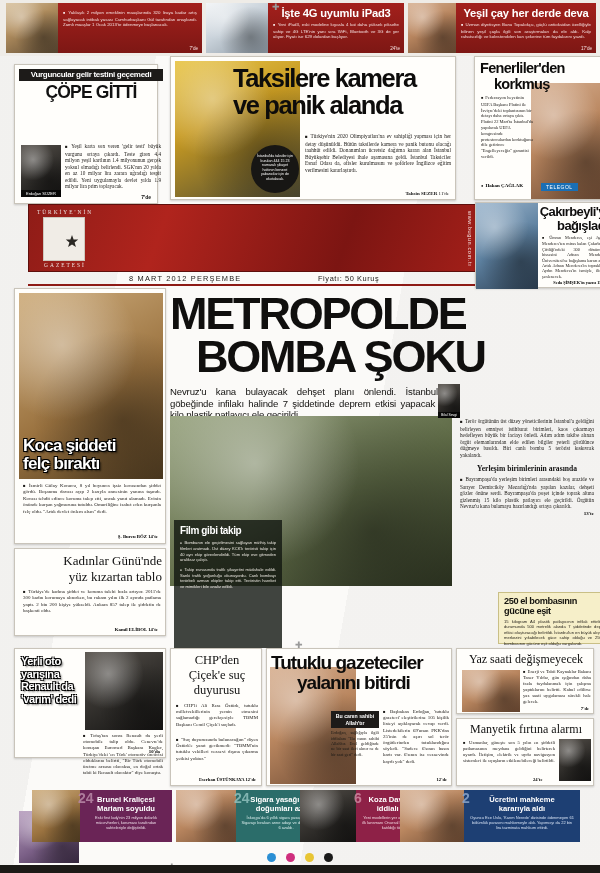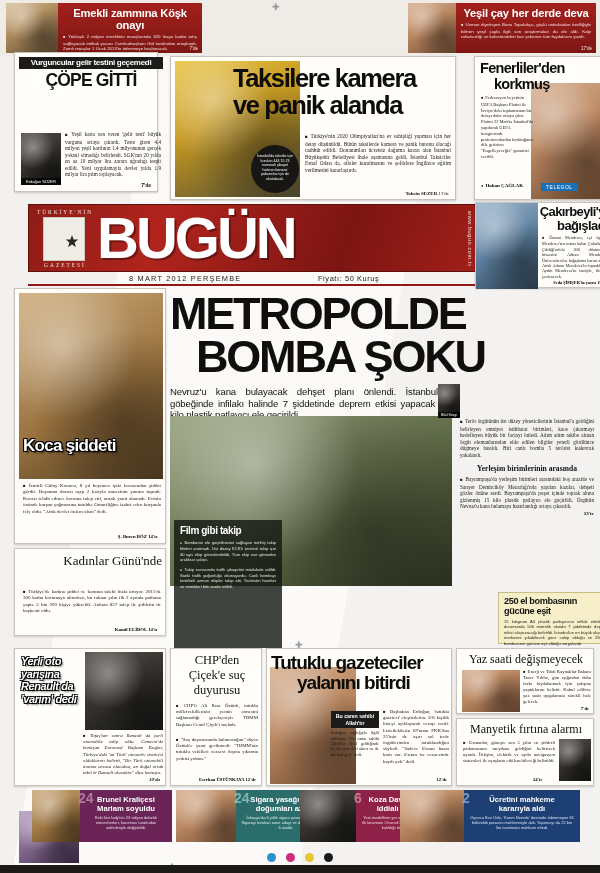--- a/index.html
+++ b/index.html
@@ -78,38 +78,45 @@
 </head>
 <body>
 
 <div class="page">
 
   <div class="abs" id="topstrip">
 
     <div class="tbox" style="left:6px;width:196px;">
       <div class="abs photo ph-money" style="left:0;top:0;width:52px;height:50px;"></div>
       <div class="abs tred" style="left:52px;top:0;width:144px;height:50px;padding:4px 5px;">
-        <div class="tband-title" style="font-size:11.2px;line-height:12px;">Emekli zammına Köşk onayı</div>
         <div class="tband-body sq" style="font-size:4.4px;line-height:5.6px;margin-top:3px;">Yaklaşık 2 milyon emeklinin maaşlarında 320 liraya kadar artış sağlayacak intibak yasası Cumhurbaşkanı Gül tarafından onaylandı. Zamlı maaşlar 1 Ocak 2013'te ödenmeye başlanacak.</div>
         <div class="abs" style="right:4px;bottom:2px;font-family:'Liberation Sans',sans-serif;font-size:4.6px;color:#f6e3e3;">7'de</div>
       </div>
     </div>
 
+    <div class="tbox" style="left:206px;width:198px;">
+      <div class="abs photo ph-ipad" style="left:0;top:0;width:62px;height:50px;"></div>
+      <div class="abs tred" style="left:62px;top:0;width:136px;height:50px;padding:4px 5px;">
+        <div class="tband-title" style="font-size:11.2px;line-height:12px;">İşte 4G uyumlu iPad3</div>
+        <div class="tband-body sq" style="font-size:4.4px;line-height:5.6px;margin-top:3px;">Yeni iPad3, eski modeline kıyasla 4 kat daha yüksek pikselte sahip ve 4G LTE'nin yanı sıra WiFi, Bluetooth ve 3G de yer alıyor. Fiyatı ise 629 dolardan başlıyor.</div>
+        <div class="abs" style="right:4px;bottom:2px;font-family:'Liberation Sans',sans-serif;font-size:4.6px;color:#f6e3e3;">24'te</div>
+      </div>
+    </div>
 
     <div class="tbox" style="left:408px;width:188px;">
       <div class="abs photo ph-skin" style="left:0;top:0;width:48px;height:50px;"></div>
       <div class="abs tred" style="left:48px;top:0;width:140px;height:50px;padding:4px 5px;">
         <div class="tband-title" style="font-size:11.2px;line-height:12px;">Yeşil çay her derde deva</div>
         <div class="tband-body sq" style="font-size:4.4px;line-height:5.6px;margin-top:3px;">Uzman diyetisyen Banu Topalokçu, güçlü antioksidan özelliğiyle bilinen yeşil çayla ilgili son araştırmaları da ele aldı. Kalp rahatsızlığı ve kolesterolden kan şekerine tüm faydalarını yazdı.</div>
         <div class="abs" style="right:4px;bottom:2px;font-family:'Liberation Sans',sans-serif;font-size:4.6px;color:#f6e3e3;">17'de</div>
       </div>
     </div>
   </div>
 
-  <div class="abs card" style="left:14px;top:52px;width:144px;height:140px;">
+  <div class="abs card" style="left:14px;top:64px;width:144px;height:140px;">
     <div class="abs kicker" style="left:4px;top:4px;width:144px;height:12px;font-size:8px;line-height:12px;letter-spacing:-.3px;">Vurguncular gelir testini geçemedi</div>
     <div class="abs hl" style="left:4px;top:18px;width:144px;text-align:center;color:#111;">
       <div style="font-size:17.5px;line-height:18.5px;letter-spacing:-.8px;">ÇÖPE GİTTİ</div>
     </div>
     <div class="abs photo ph-dark" style="left:6px;top:80px;width:40px;height:52px;">
       <div class="abs" style="left:0;bottom:0;width:40px;background:rgba(0,0,0,.7);color:#fff;font-family:'Liberation Sans',sans-serif;font-size:4px;text-align:center;line-height:7px;z-index:3;">Erdoğan SÜZER</div>
     </div>
     <div class="abs body-txt sq" style="left:50px;top:78px;width:96px;font-size:5.2px;line-height:6.5px;">Yeşil karta son veren 'gelir testi' büyük vurgunu ortaya çıkardı. Teste giren 4.4 milyon yeşil kartlının 1.4 milyonunun gerçek yoksul olmadığı belirlendi. SGK'nın 20 yılda en az 10 milyar lira zarara uğradığı tespit edildi. Yeni uygulamayla devlet yılda 1.9 milyar lira prim toplayacak.</div>
     <div class="abs" style="right:6px;bottom:3px;font-family:'Liberation Sans',sans-serif;font-weight:bold;font-size:5px;color:#111;">7'de</div>
   </div>
@@ -144,21 +151,20 @@
     <div class="abs" style="left:14px;top:12px;width:42px;height:44px;background:#f0ece6;border:1px solid #cfc8be;">
       <div class="abs" style="left:6px;top:6px;width:30px;height:32px;">
         <svg viewBox="0 0 30 32" width="30" height="32" aria-hidden="true">
           <path d="M21 4 A12 12 0 1 0 21 28 A9.5 9.5 0 1 1 21 4 Z" fill="#2a2723"></path>
           <path d="M22 11 l1.6 4.4 4.6 .2 -3.6 2.9 1.3 4.5 -3.9-2.6 -3.9 2.6 1.3-4.5 -3.6-2.9 4.6-.2 Z" fill="#2a2723"></path>
         </svg>
       </div>
     </div>
     <div class="abs mast-sub" style="left:6px;top:4px;width:60px;text-align:center;font-size:5.4px;">TÜRKİYE'NİN</div>
     <div class="abs mast-sub" style="left:6px;bottom:3px;width:60px;text-align:center;font-size:5.4px;">GAZETESİ</div>
-    <div class="abs" id="bugun-word" style="left:68px;top:3px;">BUGÜN</div>
     <div class="abs" style="right:4px;top:6px;font-family:'Liberation Sans',sans-serif;font-size:5.6px;color:#f2dede;writing-mode:vertical-rl;letter-spacing:.6px;">www.bugun.com.tr</div>
   </div>
 
   <div class="abs" style="left:28px;top:274px;width:450px;height:12px;border-bottom:2px solid #8d1a15;">
     <div class="abs" style="left:62px;top:0;font-family:'Liberation Sans',sans-serif;font-size:7.4px;letter-spacing:1.2px;color:#1c1a17;padding-left:39px;">8 MART 2012 PERŞEMBE</div>
     <div class="abs" style="left:290px;top:0;font-family:'Liberation Sans',sans-serif;font-size:7.4px;letter-spacing:.6px;color:#1c1a17;">Fiyatı: 50 Kuruş</div>
   </div>
 
   <div class="abs card" style="left:475px;top:202px;width:134px;height:86px;">
     <div class="abs photo ph-blue" style="left:0;top:0;width:62px;height:86px;"></div>
@@ -167,31 +173,33 @@
       <div style="font-size:13px;line-height:14px;letter-spacing:-.6px;text-shadow:0 0 3px #fff,0 0 3px #fff;">bağışladı</div>
     </div>
     <div class="abs body-txt sq" style="left:66px;top:32px;width:64px;font-size:4.3px;line-height:5.4px;z-index:4;">Ümran Menderes, eşi Aydın Menderes'ten miras kalan Çakırbeyli Çiftliği'ndeki 300 dönümlük hissesini Adnan Menderes Üniversitesi'ne bağışlama kararı aldı. Artık Adnan Menderes'in toprakları, Aydın Menderes'in ismiyle, ilimle şenlenecek.</div>
     <div class="abs" style="left:66px;bottom:2px;width:64px;font-family:'Liberation Serif',serif;font-weight:bold;font-size:4.3px;text-align:right;z-index:4;">Seda ŞİMŞEK'in yazısı 15'te</div>
   </div>
 
   <div class="abs card" style="left:14px;top:288px;width:152px;height:256px;">
     <div class="abs photo ph-warm" style="left:4px;top:4px;width:144px;height:186px;"></div>
     <div class="abs hl outline-hl" style="left:8px;top:148px;width:140px;z-index:5;">
       <div style="font-size:17px;line-height:18px;letter-spacing:-.7px;">Koca şiddeti</div>
+      <div style="font-size:17px;line-height:18px;letter-spacing:-.7px;">felç bıraktı</div>
     </div>
     <div class="abs body-txt sq" style="left:8px;top:194px;width:138px;font-size:5px;line-height:6.4px;">İzmirli Gülay Konucu, 8 yıl boyunca işsiz kocasından şiddet gördü. Boşanma davası açıp 2 kızıyla annesinin yanına taşındı. Kocası tehdit edince koruma talep etti, ancak yanıt alamadı. Evinin önünde kurşun yağmuruna tutuldu. Omuriliğine isabet eden kurşunla felç oldu. "Artık devlet önlem alsın" dedi.</div>
     <div class="abs" style="right:7px;bottom:4px;font-family:'Liberation Serif',serif;font-size:4.8px;">
       <span style="font-weight:bold;">Ş. Burcu BÖZ</span>
       <span style="font-weight:bold;">14'te</span>
     </div>
   </div>
 
   <div class="abs card" style="left:14px;top:548px;width:152px;height:88px;">
     <div class="abs serif" style="left:5px;top:4px;width:142px;text-align:right;color:#111;">
       <div style="font-size:13px;line-height:16px;">Kadınlar Günü'nde</div>
+      <div style="font-size:13px;line-height:16px;">yüz kızartan tablo</div>
     </div>
     <div class="abs body-txt sq" style="left:8px;top:40px;width:138px;font-size:5px;line-height:6.4px;">Türkiye'de kadına şiddet ve koruma talebi hızla artıyor. 2011'de 300 kadın korumaya alınırken, bu rakam yılın ilk 2 ayında patlama yaptı. 2 bin 200 kişiye yükseldi. Ankara 857 talep ile şiddetin de başkenti oldu.</div>
     <div class="abs" style="right:7px;bottom:3px;font-family:'Liberation Serif',serif;font-size:4.8px;font-weight:bold;">
       <span>Kamil ELİBOL</span>
       <span>14'te</span>
     </div>
   </div>
 
   <div class="abs" style="left:170px;top:292px;width:424px;height:348px;">
     <div class="abs" id="mainhead" style="left:0;top:0;width:424px;">
@@ -217,21 +225,21 @@
       <div class="body-txt sq" style="font-size:5.2px;line-height:6.5px;">Bayrampaşa'da yerleşim birimleri arasındaki boş arazide ve Sarıyer Demirciköy Mezarlığı'nda yapılan kazılar, dehşeti gözler önüne serdi. Bayrampaşa'da poşet içinde toprak altına gizlenmiş 15 kilo plastik patlayıcı ele geçirildi. Örgütün Nevruz'u kana bulamaya hazırlandığı ortaya çıkarıldı.</div>
       <div style="text-align:right;font-family:'Liberation Serif',serif;font-weight:bold;font-size:5px;margin-top:1px;">13'te</div>
     </div>
 
     <div class="abs yellowbox" style="left:284px;top:300px;width:116px;height:52px;padding:3px 5px;box-sizing:border-box;margin-left:44px;">
       <div class="hl" style="font-size:9.2px;line-height:10px;letter-spacing:-.4px;color:#15140f;">250 el bombasının gücüne eşit</div>
       <div style="font-family:'Liberation Sans',sans-serif;font-size:4.1px;line-height:5.4px;margin-top:3px;text-align:justify;color:#26231c;">15 kilogram A4 plastik patlayıcının infilak ettirilmesi durumunda 500 metrelik alanda 7 şiddetinde deprem etkisi oluşturacağı belirtildi. İstanbul'un en büyük alışveriş merkezini yıkabilecek güce sahip olduğu ve 250 el bombasının gücüne eşit olduğu vurgulandı.</div>
     </div>
   </div>
 
-  <div class="abs card" style="left:14px;top:648px;width:152px;height:138px;font-style:italic;">
+  <div class="abs card" style="left:14px;top:648px;width:152px;height:110px;">
     <div class="abs photo ph-dark" style="left:70px;top:3px;width:78px;height:78px;"></div>
     <div class="abs hl outline-hl" style="left:6px;top:6px;width:90px;">
       <div style="font-size:11px;line-height:12.5px;letter-spacing:-.4px;">Yerli oto</div>
       <div style="font-size:11px;line-height:12.5px;letter-spacing:-.4px;">yarışına</div>
       <div style="font-size:11px;line-height:12.5px;letter-spacing:-.4px;">Renault da</div>
       <div style="font-size:11px;line-height:12.5px;letter-spacing:-.4px;">'varım' dedi</div>
     </div>
     <div class="abs photo ph-purple" style="left:4px;top:84px;width:60px;height:52px;"></div>
     <div class="abs body-txt sq" style="left:68px;top:84px;width:80px;font-size:4.9px;line-height:6.2px;">Tofaş'tan sonra Renault da yerli otomobile talip oldu. Cenevre'de konuşan Euromed Başkanı Kugler, Türkiye'deki 'en Türk' otomotiv üreticisi olduklarını belirtti, "Bir Türk otomobili üretme arzusu olacaksa, en doğal ortak tabii ki Renault olacaktır" diye konuştu.</div>
     <div class="abs" style="right:5px;bottom:3px;font-family:'Liberation Serif',serif;font-weight:bold;font-size:4.8px;">10'da</div>

